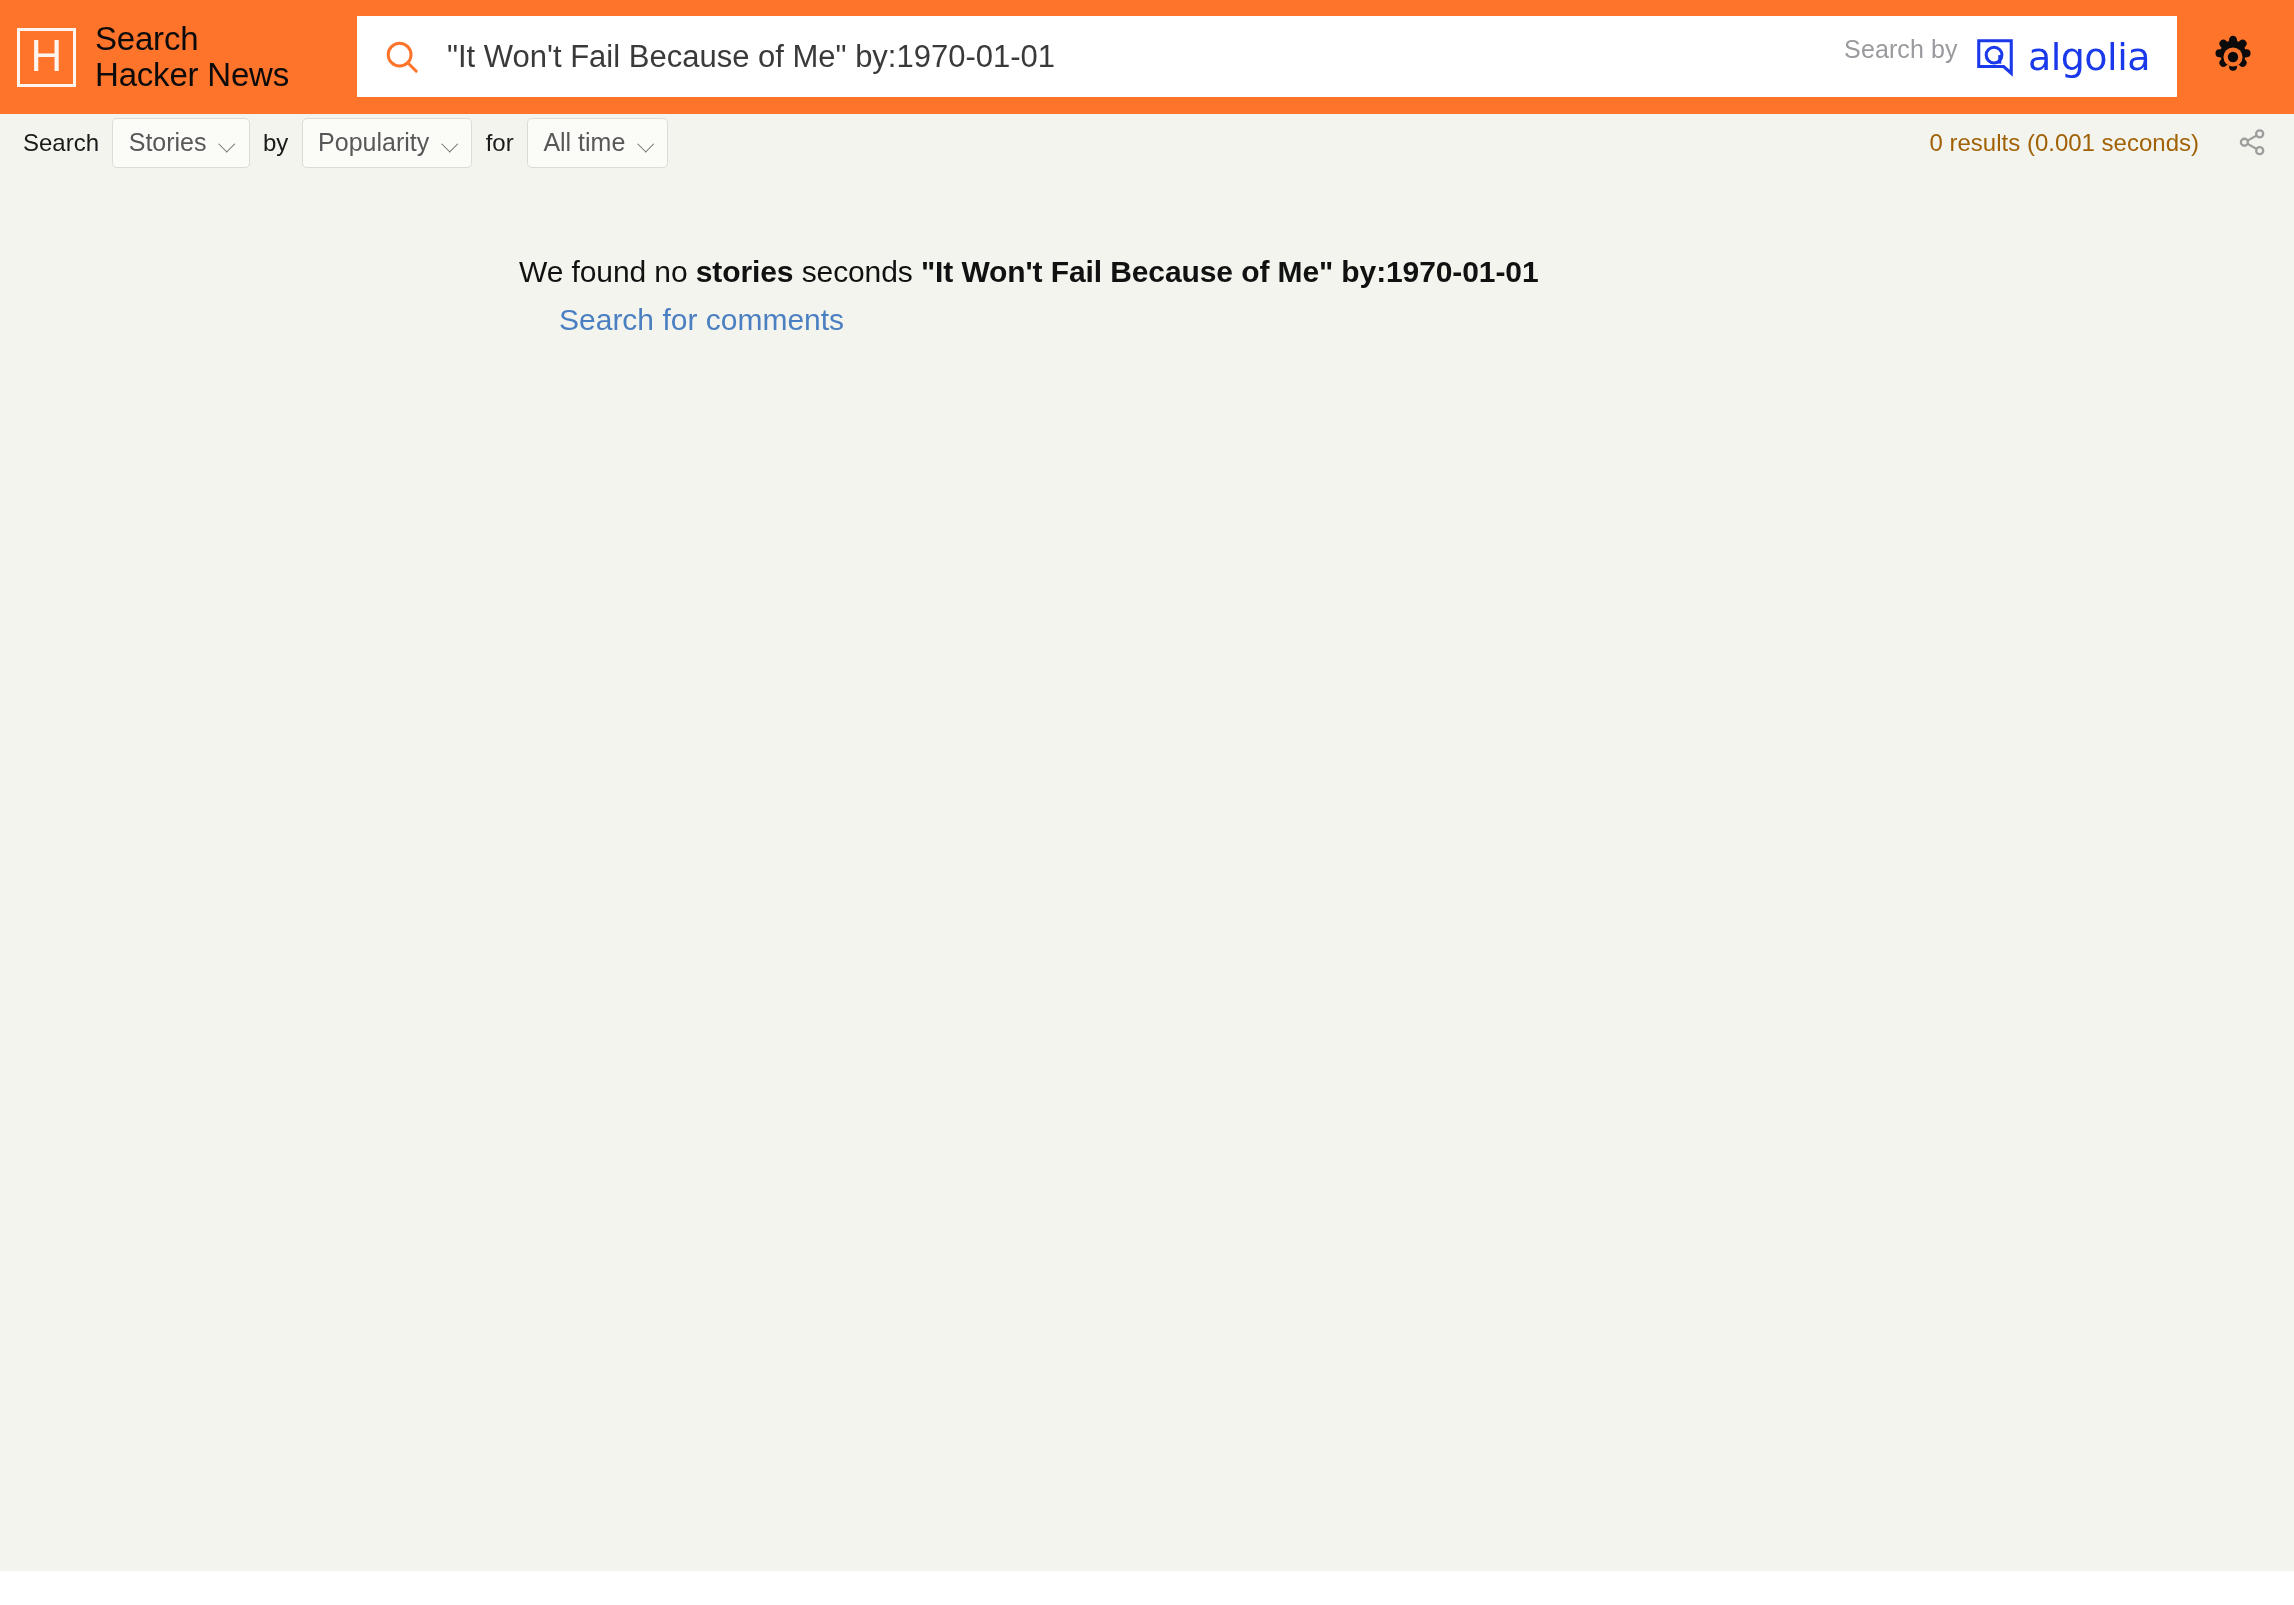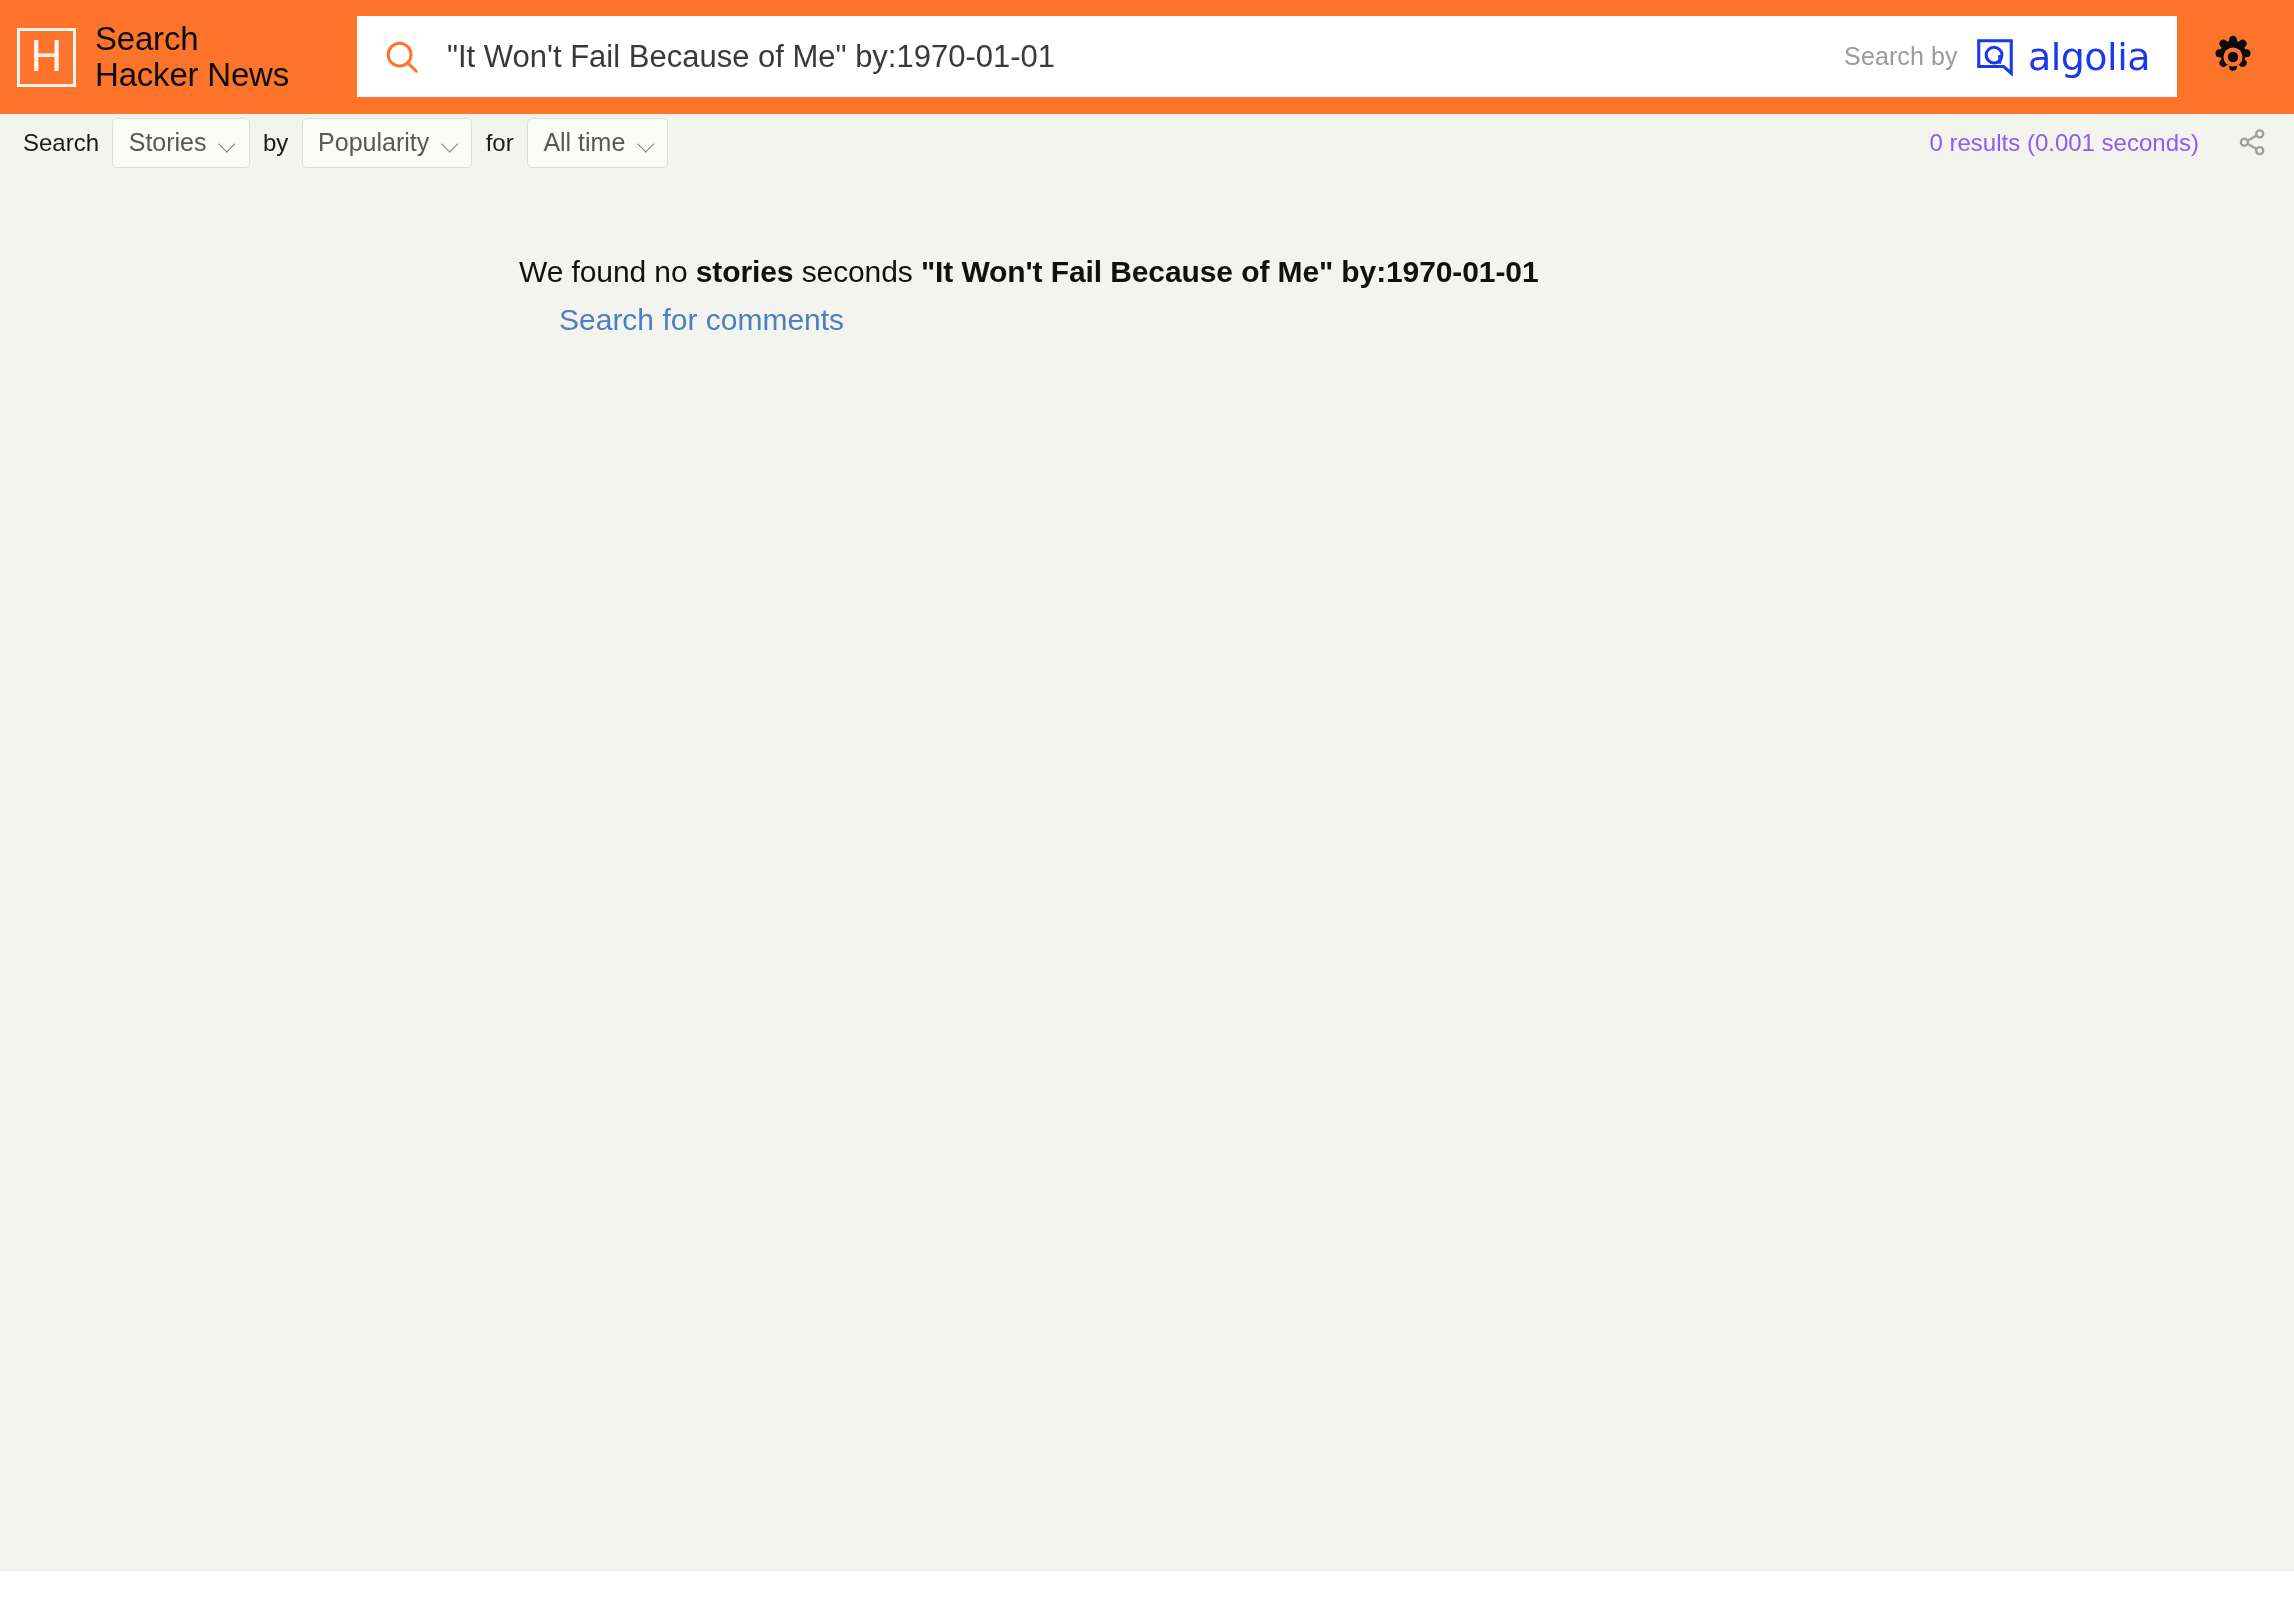--- a/index.html
+++ b/index.html
@@ -103,21 +103,21 @@
     color: #3a3a3a;
     padding: 0;
     height: 57px;
     line-height: 57px;
   }
   .search-input::placeholder { color: #9b9b9b; }
 
   .algolia-wrap {
     flex: 0 0 auto;
     display: flex;
-    align-items: center;
+    align-items: flex-start;
     padding-right: 27px;
     gap: 15.3px;
   }
   .algolia-by {
     color: #9a9a9f;
     font-size: 25px;
     letter-spacing: 0.1px;
   }
   .algolia-logo {
     display: flex;
@@ -207,21 +207,21 @@
   }
 
   .filter-right {
     margin-left: auto;
     display: flex;
     align-items: center;
     gap: 34px;
   }
   .results-count {
     font-size: 24px;
-    color: #8b5cf6;
+    color: #a16207;
     white-space: nowrap;
   }
   .share-btn {
     background: transparent;
     border: none;
     padding: 0;
     display: flex;
     align-items: center;
     justify-content: center;
     cursor: pointer;

